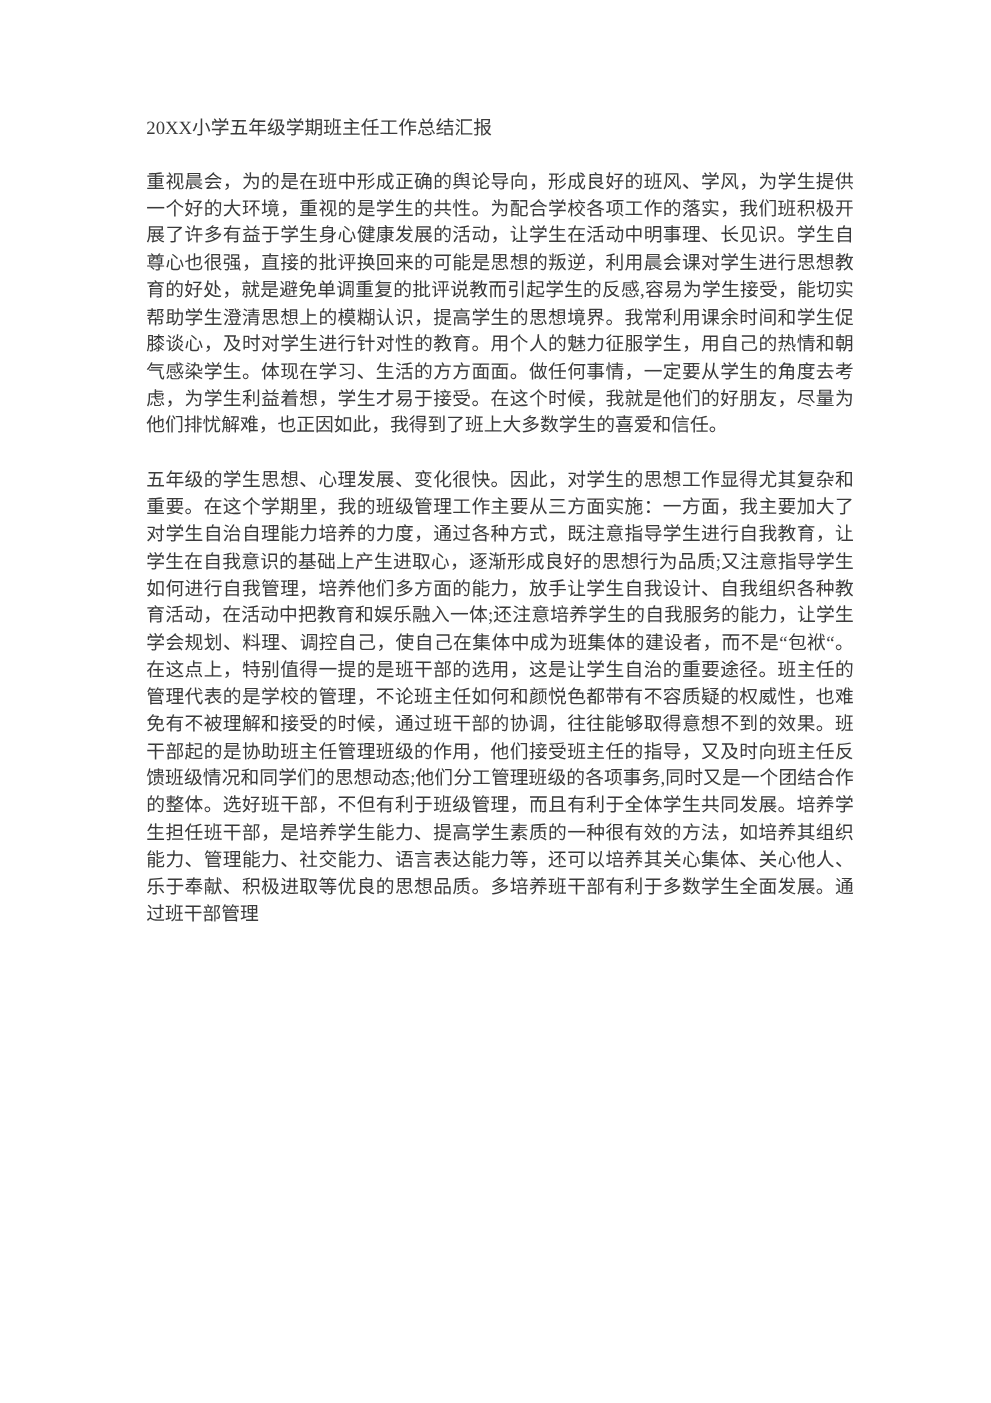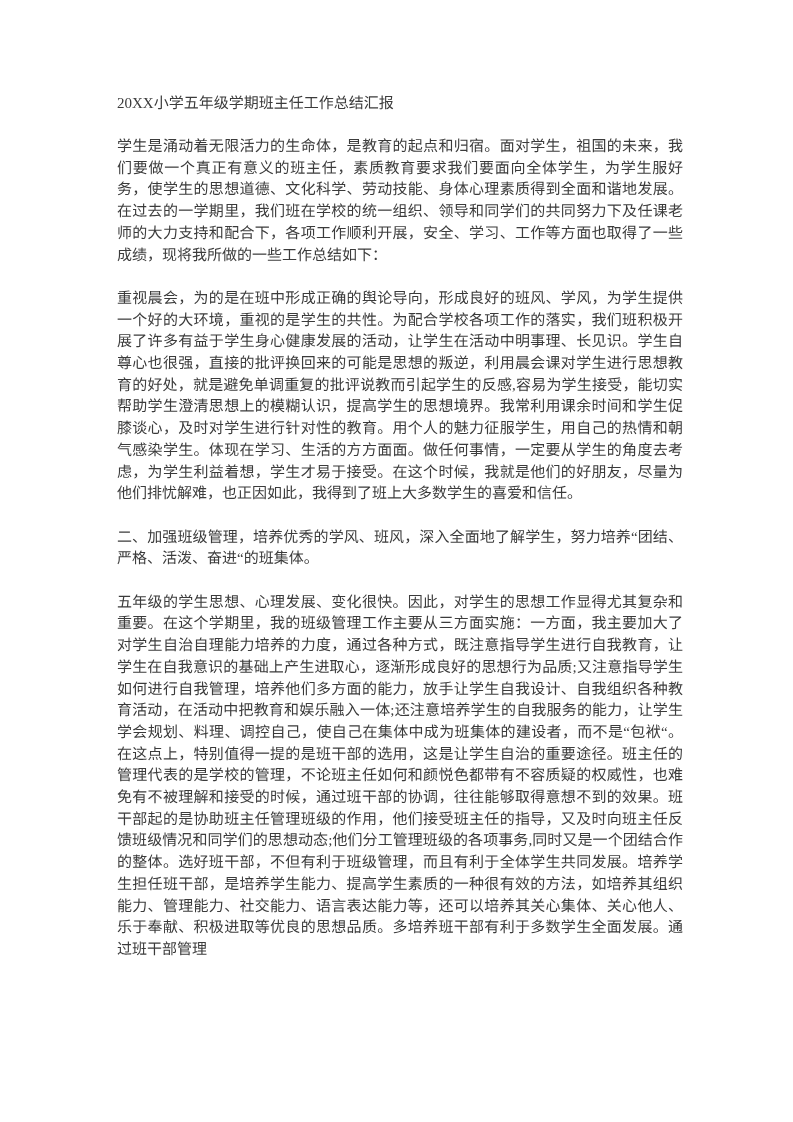--- a/index.html
+++ b/index.html
@@ -43,18 +43,16 @@
     word-break: break-all;
     color: var(--text-color);
   }
 </style>
 </head>
 <body>
 
 <div class="page">
   <div class="doc-content">
     <h1 class="doc-title">20XX小学五年级学期班主任工作总结汇报</h1>
-    <p class="doc-paragraph">学生是涌动着无限活力的生命体，是教育的起点和归宿。面对学生，祖国的未来，我们要做一个真正有意义的班主任，素质教育要求我们要面向全体学生，为学生服好务，使学生的思想道德、文化科学、劳动技能、身体心理素质得到全面和谐地发展。在过去的一学期里，我们班在学校的统一组织、领导和同学们的共同努力下及任课老师的大力支持和配合下，各项工作顺利开展，安全、学习、工作等方面也取得了一些成绩，现将我所做的一些工作总结如下：</p>
     <p class="doc-paragraph">重视晨会，为的是在班中形成正确的舆论导向，形成良好的班风、学风，为学生提供一个好的大环境，重视的是学生的共性。为配合学校各项工作的落实，我们班积极开展了许多有益于学生身心健康发展的活动，让学生在活动中明事理、长见识。学生自尊心也很强，直接的批评换回来的可能是思想的叛逆，利用晨会课对学生进行思想教育的好处，就是避免单调重复的批评说教而引起学生的反感,容易为学生接受，能切实帮助学生澄清思想上的模糊认识，提高学生的思想境界。我常利用课余时间和学生促膝谈心，及时对学生进行针对性的教育。用个人的魅力征服学生，用自己的热情和朝气感染学生。体现在学习、生活的方方面面。做任何事情，一定要从学生的角度去考虑，为学生利益着想，学生才易于接受。在这个时候，我就是他们的好朋友，尽量为他们排忧解难，也正因如此，我得到了班上大多数学生的喜爱和信任。</p>
-    <p class="doc-paragraph">二、加强班级管理，培养优秀的学风、班风，深入全面地了解学生，努力培养“团结、严格、活泼、奋进“的班集体。</p>
     <p class="doc-paragraph">五年级的学生思想、心理发展、变化很快。因此，对学生的思想工作显得尤其复杂和重要。在这个学期里，我的班级管理工作主要从三方面实施：一方面，我主要加大了对学生自治自理能力培养的力度，通过各种方式，既注意指导学生进行自我教育，让学生在自我意识的基础上产生进取心，逐渐形成良好的思想行为品质;又注意指导学生如何进行自我管理，培养他们多方面的能力，放手让学生自我设计、自我组织各种教育活动，在活动中把教育和娱乐融入一体;还注意培养学生的自我服务的能力，让学生学会规划、料理、调控自己，使自己在集体中成为班集体的建设者，而不是“包袱“。在这点上，特别值得一提的是班干部的选用，这是让学生自治的重要途径。班主任的管理代表的是学校的管理，不论班主任如何和颜悦色都带有不容质疑的权威性，也难免有不被理解和接受的时候，通过班干部的协调，往往能够取得意想不到的效果。班干部起的是协助班主任管理班级的作用，他们接受班主任的指导，又及时向班主任反馈班级情况和同学们的思想动态;他们分工管理班级的各项事务,同时又是一个团结合作的整体。选好班干部，不但有利于班级管理，而且有利于全体学生共同发展。培养学生担任班干部，是培养学生能力、提高学生素质的一种很有效的方法，如培养其组织能力、管理能力、社交能力、语言表达能力等，还可以培养其关心集体、关心他人、乐于奉献、积极进取等优良的思想品质。多培养班干部有利于多数学生全面发展。通过班干部管理</p>
   </div>
 </div>
 
 </body></html>

